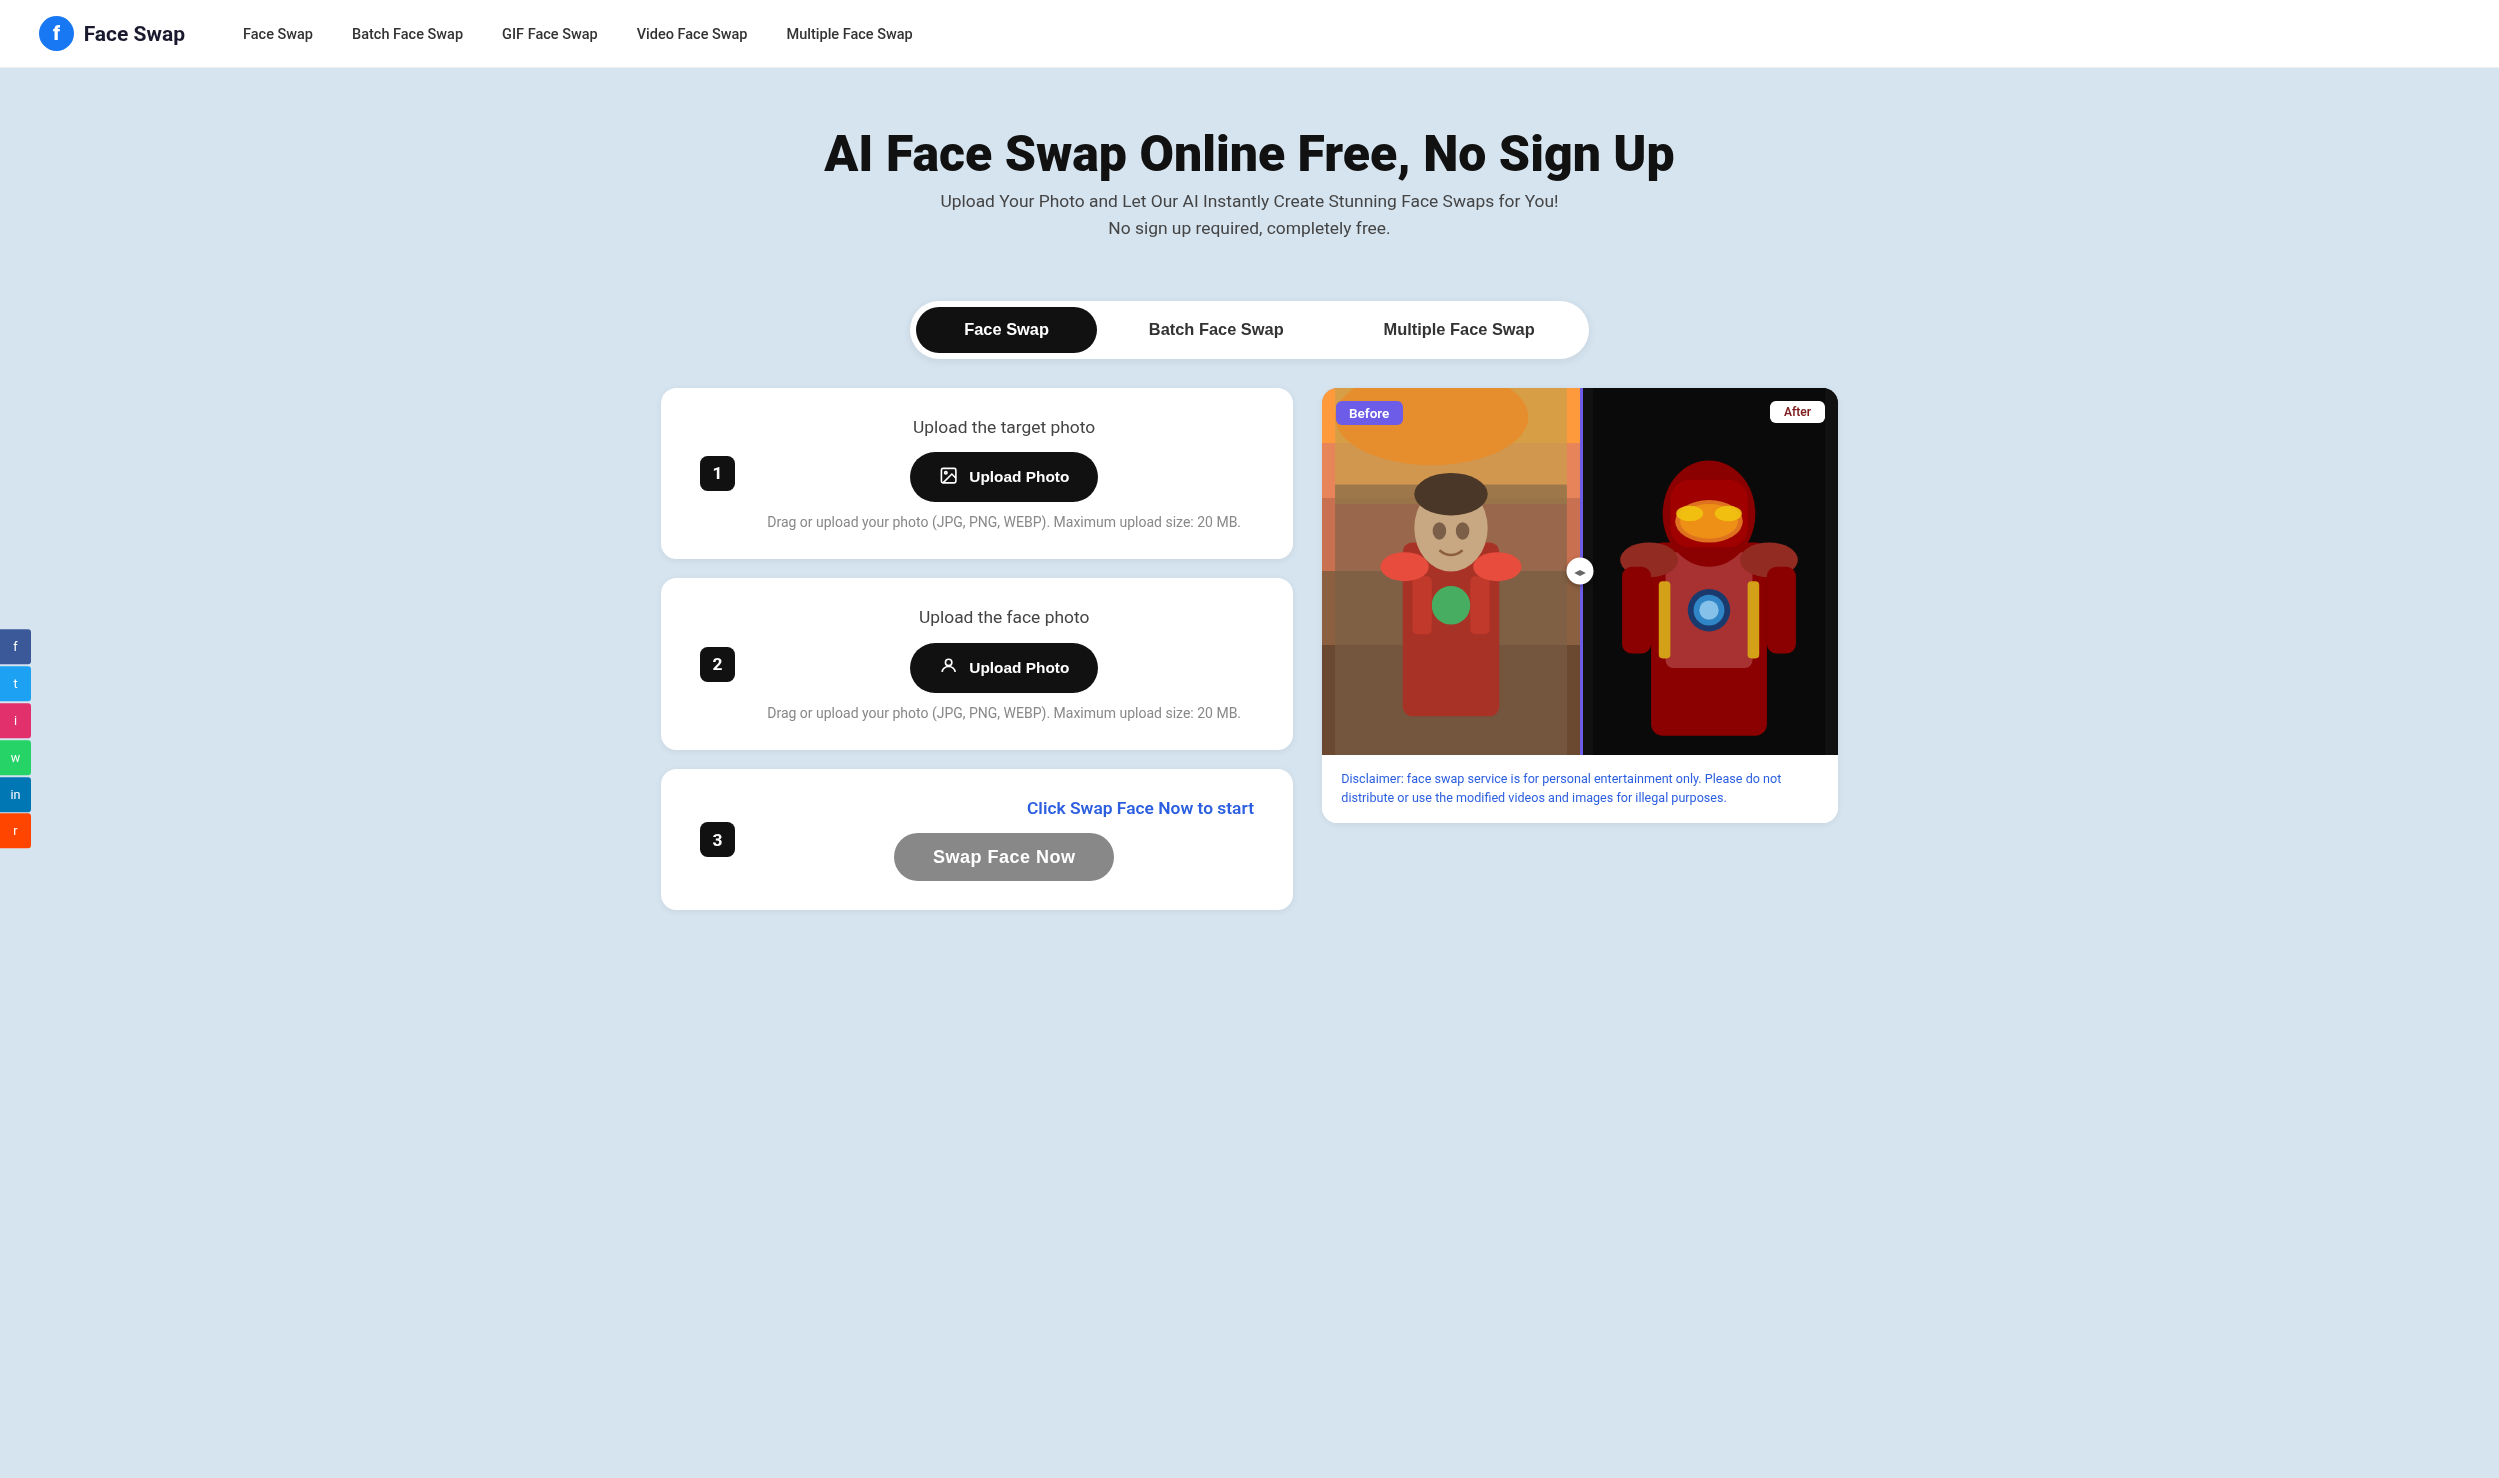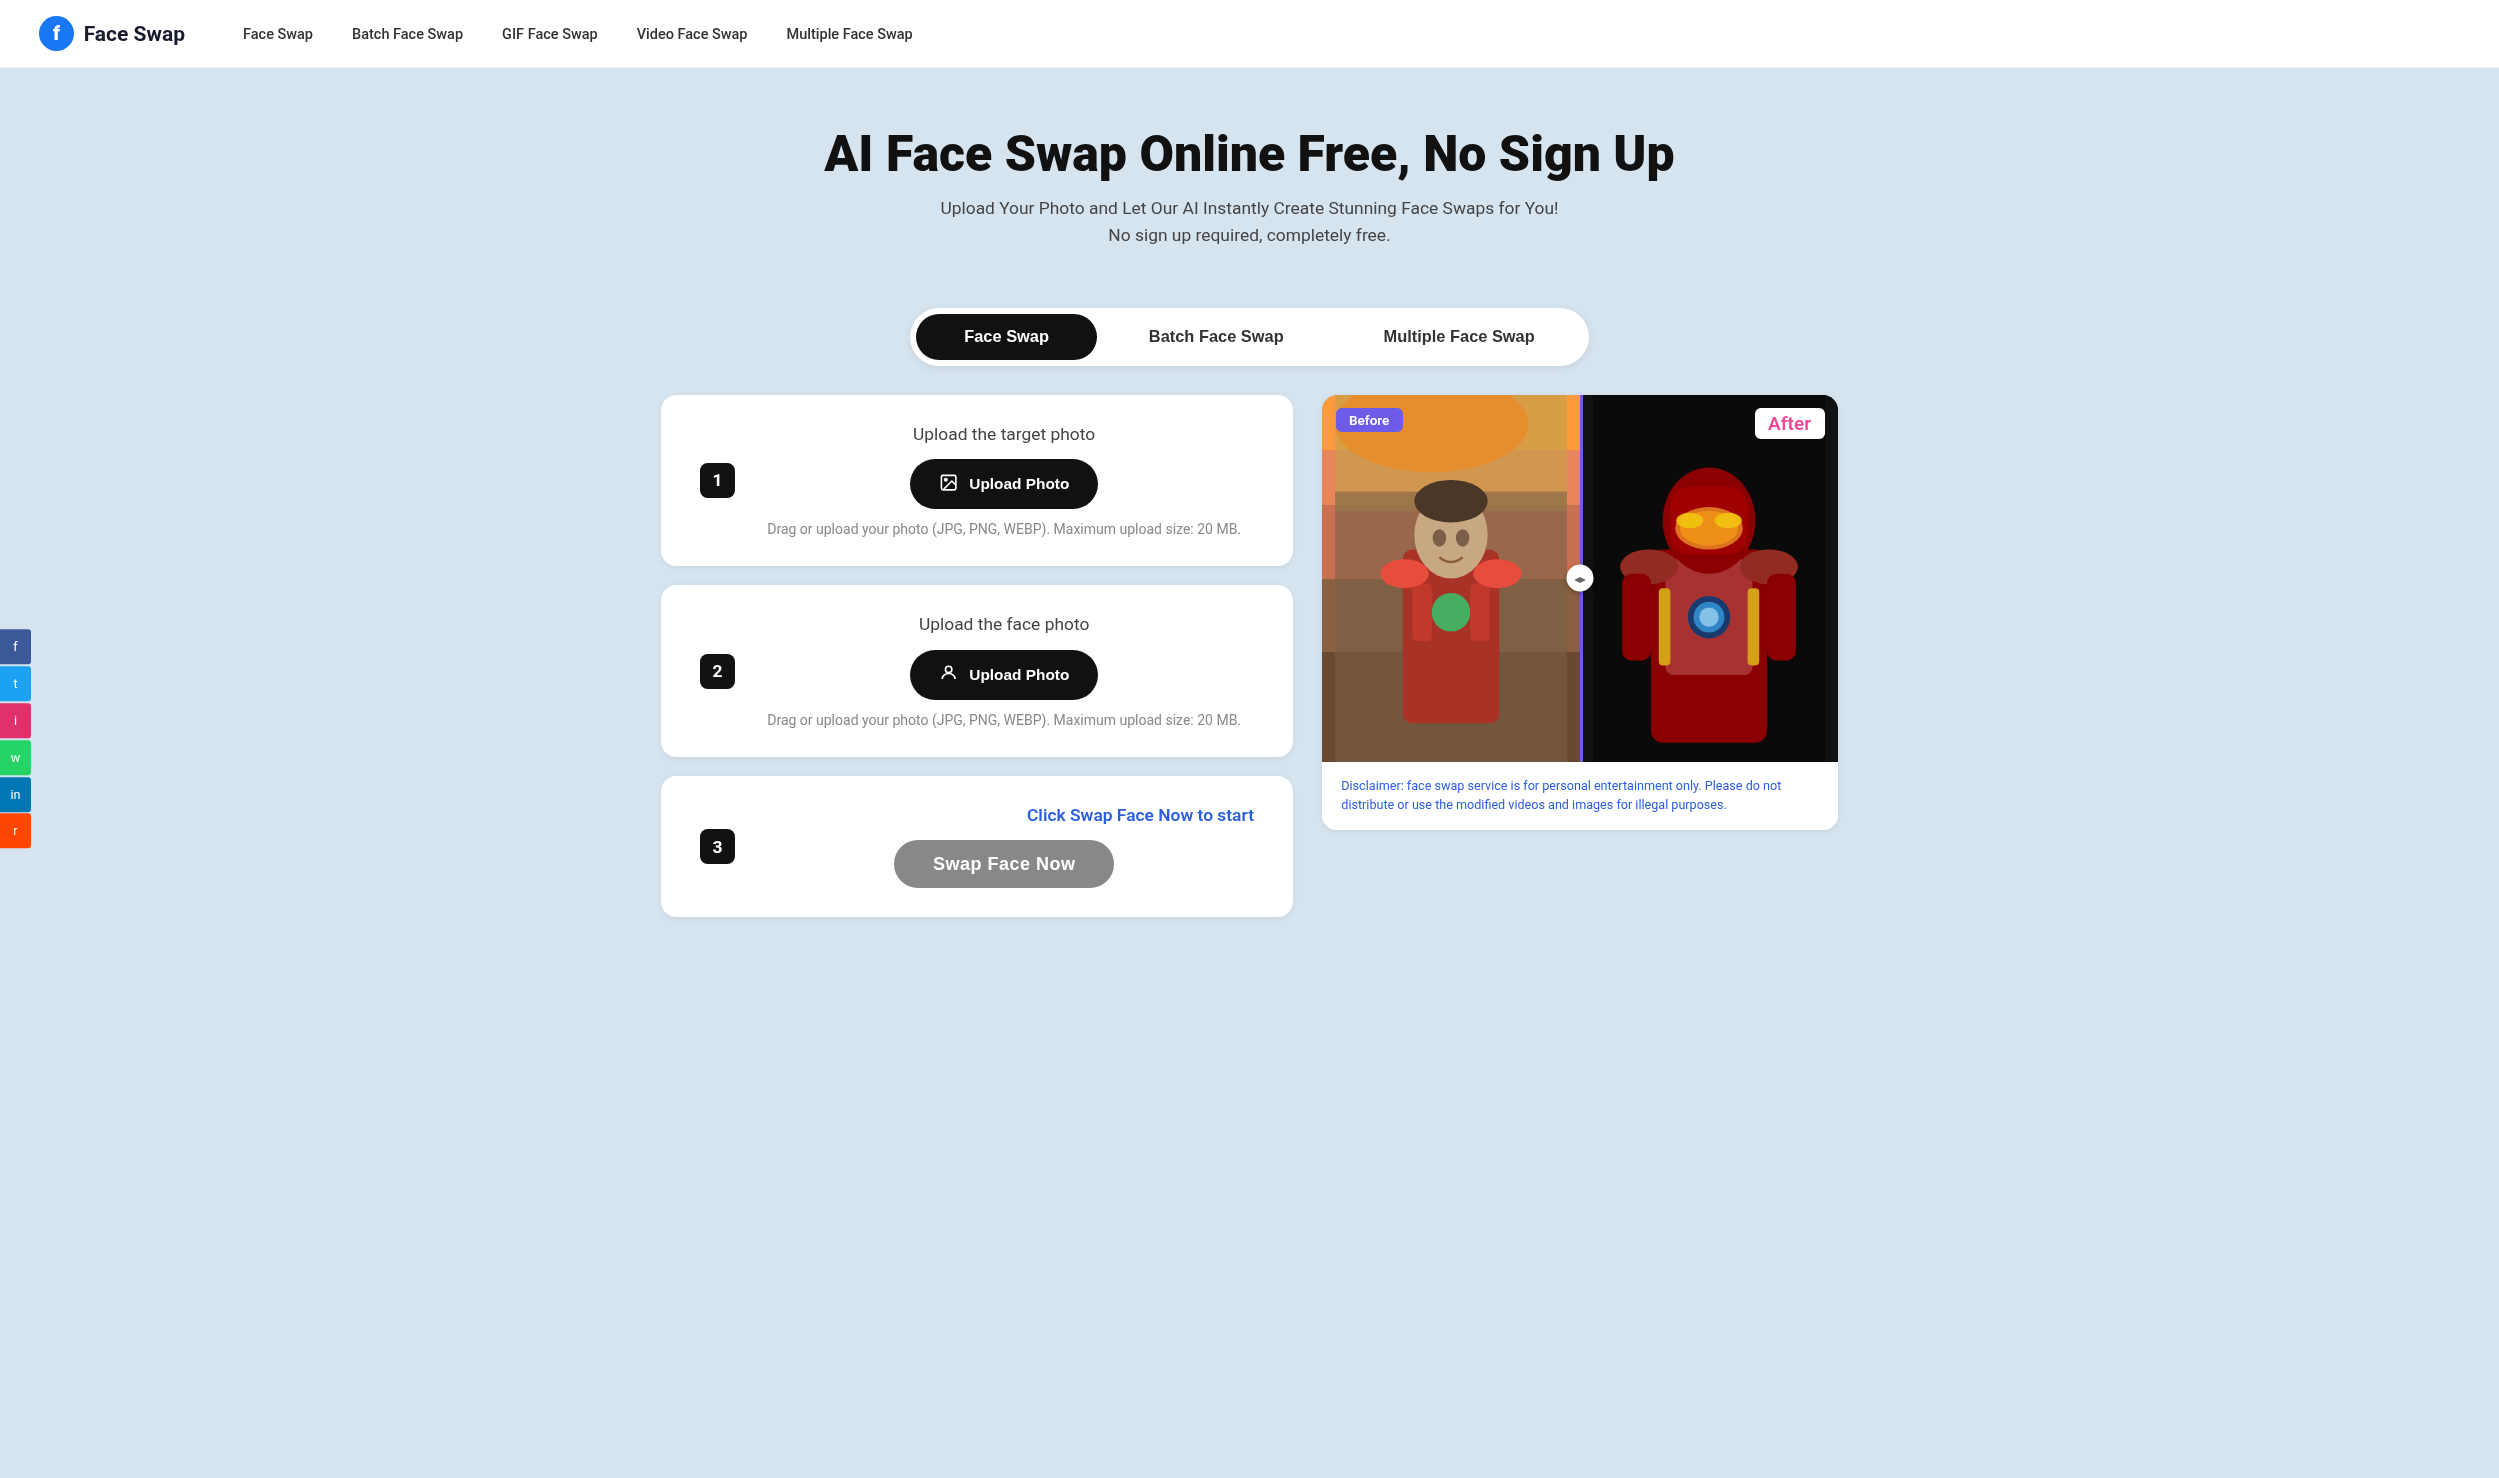--- a/index.html
+++ b/index.html
@@ -78,21 +78,21 @@
 
     
     .hero {
       text-align: center;
       padding: 58px 19.3px 29px;
     }
     .hero h1 {
       font-size: 50px;
       font-weight: 900;
       color: #111;
-      margin-bottom: 11px;
+      margin-bottom: 4px;
       line-height: 1.15;
     }
     .hero p {
       font-size: 17.4px;
       color: #444;
       line-height: 1.6;
     }
 
     
     .tabs-container {
@@ -250,24 +250,24 @@
       border-radius: 5.8px;
       font-size: 13.5px;
       font-weight: 600;
       z-index: 5;
     }
     .after-label {
       position: absolute;
       top: 13.5px;
       right: 13.5px;
       background: #fff;
-      color: #ec4899;
+      color: #7f1d1d;
       padding: 3.9px 13.5px;
       border-radius: 5.8px;
-      font-size: 19px;
+      font-size: 12px;
       font-weight: 600;
       z-index: 5;
     }
     .divider-line {
       position: absolute;
       left: 50%;
       top: 0;
       bottom: 0;
       width: 2.9px;
       background: #6c5ce7;

